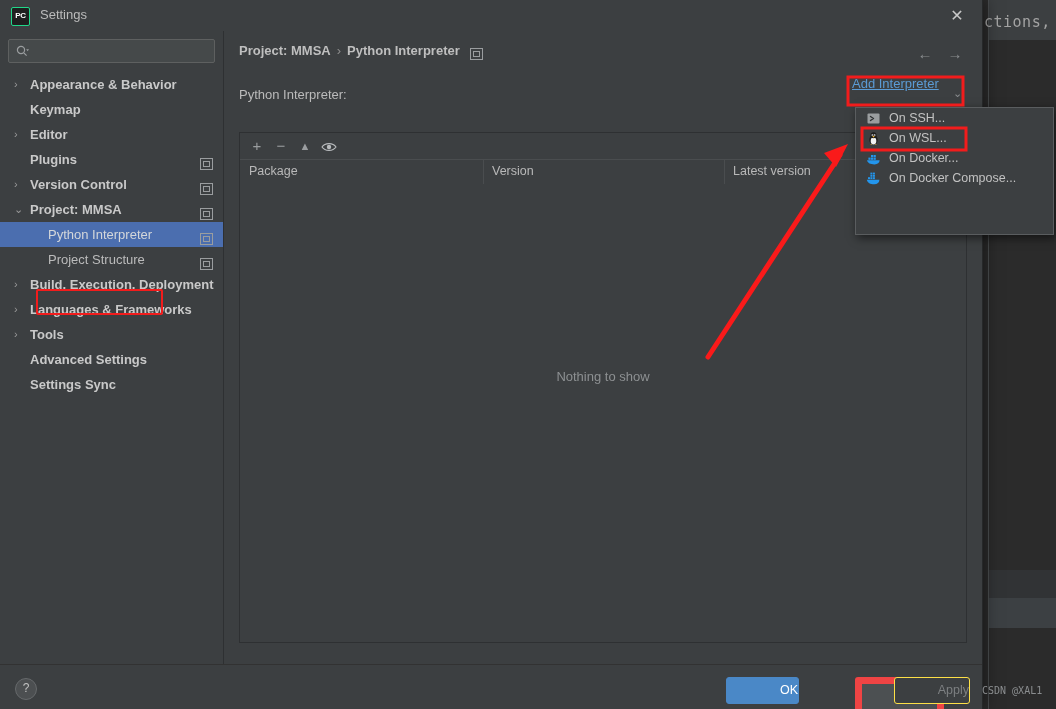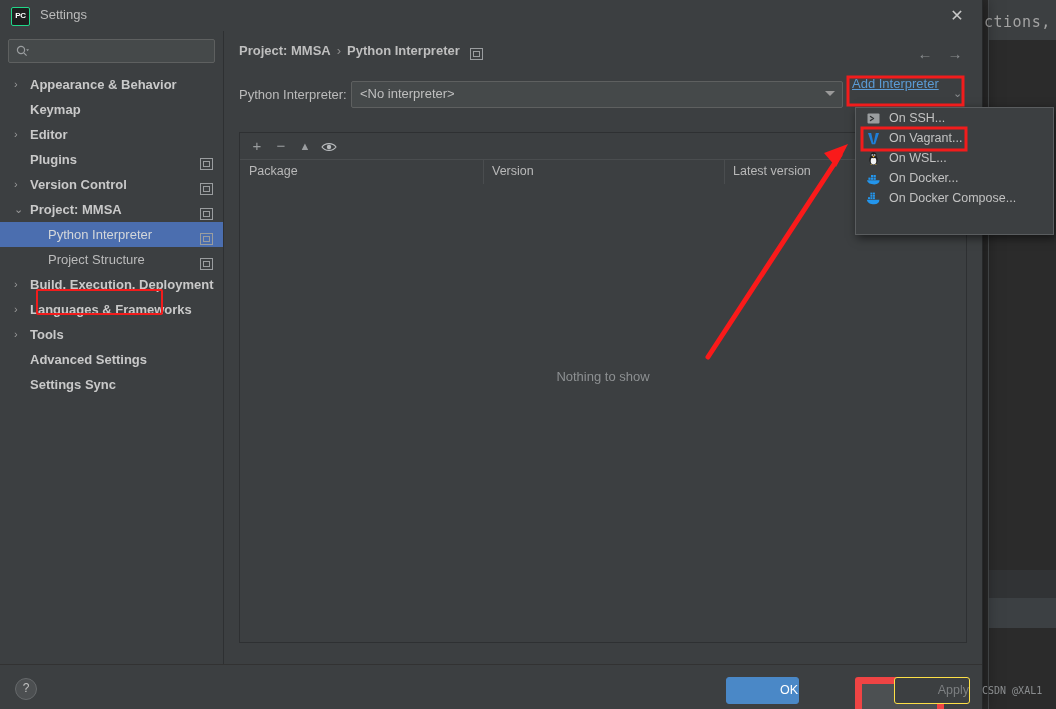--- a/index.html
+++ b/index.html
@@ -349,24 +349,20 @@
           <rect x="3.5" y="3.5" width="6" height="5" fill="none" stroke="#9a9d9f" stroke-width="1"></rect>
         </svg>
       </span>
 
       <div class="nav-arrows">
         <div class="nav-arrow nav-back">←</div>
         <div class="nav-arrow nav-fwd">→</div>
       </div>
 
       <div class="interp-label">Python Interpreter:</div>
-      <div class="interp-combo">
-        <span class="val">&lt;No interpreter&gt;</span>
-        <span class="combo-arrow"></span>
-      </div>
       <div class="add-interp-link">Add Interpreter</div>
       <div class="add-interp-chev">⌄</div>
 
       <div class="pkg-panel">
         <div class="pkg-toolbar">
           <div class="tb-btn tb-add">+</div>
           <div class="tb-btn tb-rem">−</div>
           <div class="tb-btn tb-upg">▲</div>
           <div class="tb-btn tb-eye">
             <svg width="16" height="12" viewBox="0 0 16 12" style="vertical-align:middle">
@@ -398,26 +394,20 @@
 
   <div class="watermark">CSDN @XAL1</div>
 
   <div class="menu" id="menu-container">
       <div class="menu-item">
         <span class="mi-icon"><svg width="15" height="15" viewBox="0 0 15 15">
             <rect x="1.5" y="2.5" width="12" height="10" rx="1" fill="#9a9d9f"></rect>
             <path d="M4.5 5.5 L7.5 7.5 L4.5 9.5" fill="none" stroke="#2f3133" stroke-width="1.4" stroke-linecap="round" stroke-linejoin="round"></path>
           </svg></span>
         <span class="mi-label">On SSH...</span>
-      </div>
-      <div class="menu-item">
-        <span class="mi-icon"><svg width="15" height="15" viewBox="0 0 15 15">
-            <path d="M2 2 L5.2 2 L7.5 12.5 L9.8 2 L13 2 L9.2 13.2 L5.8 13.2 Z" fill="#1f7fd8"></path>
-          </svg></span>
-        <span class="mi-label">On Vagrant...</span>
       </div>
       <div class="menu-item">
         <span class="mi-icon"><svg width="15" height="15" viewBox="0 0 15 15">
             <ellipse cx="7.5" cy="9" rx="4.2" ry="4.8" fill="#1d1d1d"></ellipse>
             <ellipse cx="7.5" cy="10" rx="2.8" ry="3.4" fill="#f2f2f2"></ellipse>
             <circle cx="7.5" cy="4.3" r="3" fill="#1d1d1d"></circle>
             <circle cx="6.4" cy="4" r="0.85" fill="#ffffff"></circle>
             <circle cx="8.6" cy="4" r="0.85" fill="#ffffff"></circle>
             <circle cx="6.5" cy="4.1" r="0.4" fill="#1d1d1d"></circle>
             <circle cx="8.5" cy="4.1" r="0.4" fill="#1d1d1d"></circle>

